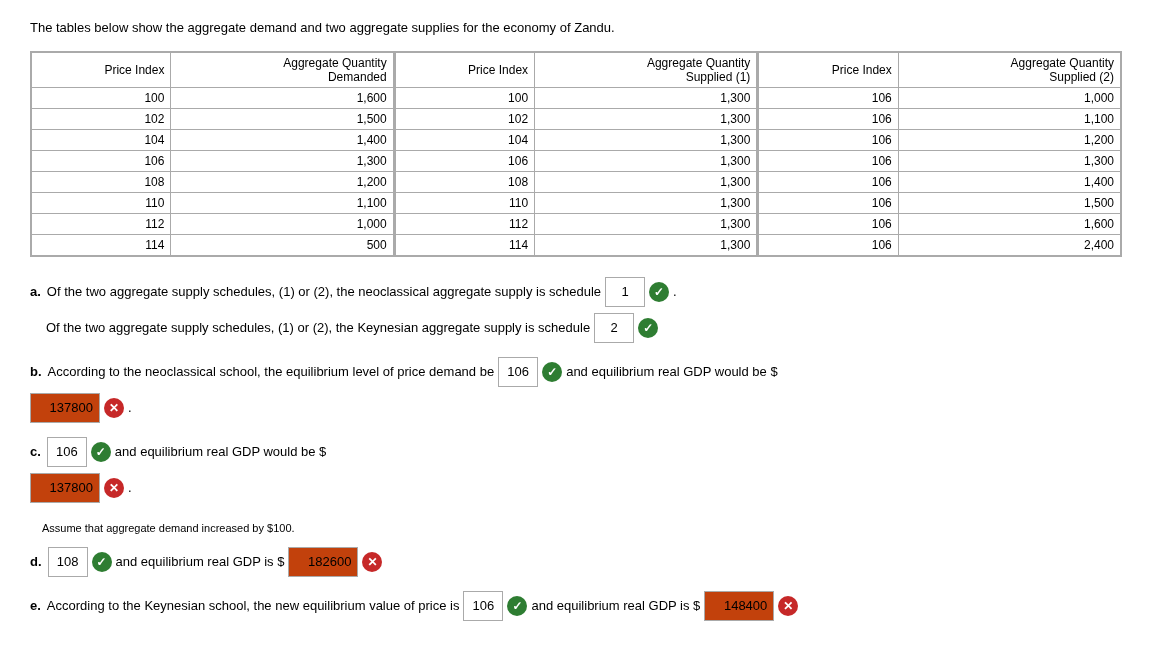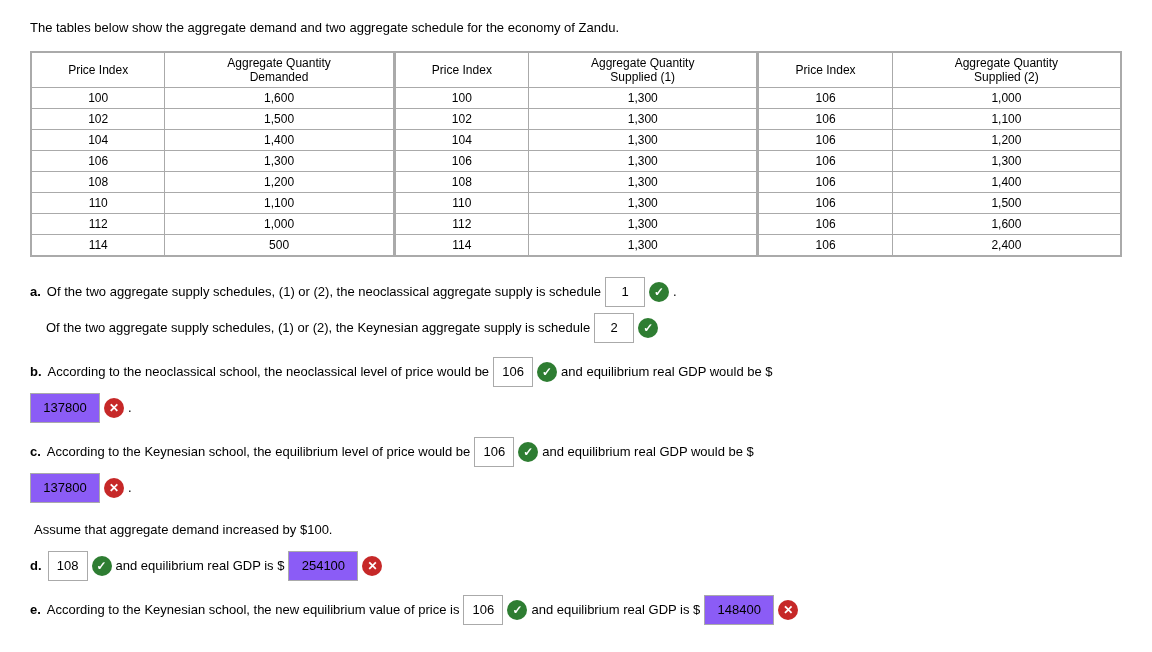--- a/index.html
+++ b/index.html
@@ -26,22 +26,22 @@
     }
     .table-section:last-child {
       border-right: none;
     }
     table {
       width: 100%;
       border-collapse: collapse;
     }
     table th, table td {
       border: 1px solid #aaa;
-      text-align: center;
-      padding: 3px 0;
+      text-align: right;
+      padding: 3px 6px;
       font-size: 12px;
     }
     table th {
       font-weight: normal;
       background: #fff;
     }
     .qa-section {
       margin-top: 10px;
       line-height: 2;
     }
@@ -66,23 +66,23 @@
       min-width: 40px;
       text-align: center;
       font-size: 13px;
       background: #fff;
     }
     .input-box-wide {
       display: inline-block;
       border: 1px solid #aaa;
       padding: 1px 6px;
       min-width: 70px;
-      text-align: center;
+      text-align: right;
       font-size: 13px;
-      background: #8b5cf6;
+      background: #c2410c;
     }
     .check-icon {
       display: inline-flex;
       align-items: center;
       justify-content: center;
       width: 20px;
       height: 20px;
       border-radius: 50%;
       background: #2e7d32;
       color: white;
@@ -98,31 +98,31 @@
       height: 20px;
       border-radius: 50%;
       background: #c62828;
       color: white;
       font-size: 12px;
       font-weight: bold;
       vertical-align: middle;
       cursor: pointer;
     }
     .assume-text {
-      margin: 12px 0 8px 4px;
-      font-size: 13px;
+      margin: 12px 0 8px 12px;
+      font-size: 11px;
     }
     .indent {
       margin-left: 16px;
     }
   </style>
 </head>
 <body>
 
-<p class="intro-text">The tables below show the aggregate demand and two aggregate schedule for the economy of Zandu.</p>
+<p class="intro-text">The tables below show the aggregate demand and two aggregate supplies for the economy of Zandu.</p>
 
 <div class="tables-container">
 
   <div class="table-section">
     <table>
       <thead>
         <tr>
           <th>Price Index</th>
           <th>Aggregate Quantity<br>Demanded</th>
         </tr>
@@ -268,56 +268,55 @@
     <div class="qa-row indent">
       <span>Of the two aggregate supply schedules, (1) or (2), the Keynesian aggregate supply is schedule</span>
       <span class="input-box">2</span>
       <span class="check-icon">✓</span>
     </div>
   </div>
 
   <div class="qa-block">
     <div class="qa-row">
       <span class="qa-label">b.</span>
-      <span>According to the neoclassical school, the neoclassical level of price would be</span>
+      <span>According to the neoclassical school, the equilibrium level of price demand be</span>
       <span class="input-box">106</span>
       <span class="check-icon">✓</span>
       <span>and equilibrium real GDP would be $</span>
     </div>
     <div class="qa-row">
       <span class="input-box-wide">137800</span>
       <span class="error-icon">✕</span>
       <span>.</span>
     </div>
   </div>
 
   <div class="qa-block">
     <div class="qa-row">
       <span class="qa-label">c.</span>
-      <span>According to the Keynesian school, the equilibrium level of price would be</span>
       <span class="input-box">106</span>
       <span class="check-icon">✓</span>
       <span>and equilibrium real GDP would be $</span>
     </div>
     <div class="qa-row">
       <span class="input-box-wide">137800</span>
       <span class="error-icon">✕</span>
       <span>.</span>
     </div>
   </div>
 
   <p class="assume-text">Assume that aggregate demand increased by $100.</p>
 
   <div class="qa-block">
     <div class="qa-row">
       <span class="qa-label">d.</span>
       <span class="input-box">108</span>
       <span class="check-icon">✓</span>
       <span>and equilibrium real GDP is $</span>
-      <span class="input-box-wide">254100</span>
+      <span class="input-box-wide">182600</span>
       <span class="error-icon">✕</span>
     </div>
   </div>
 
   <div class="qa-block">
     <div class="qa-row">
       <span class="qa-label">e.</span>
       <span>According to the Keynesian school, the new equilibrium value of price is</span>
       <span class="input-box">106</span>
       <span class="check-icon">✓</span>

